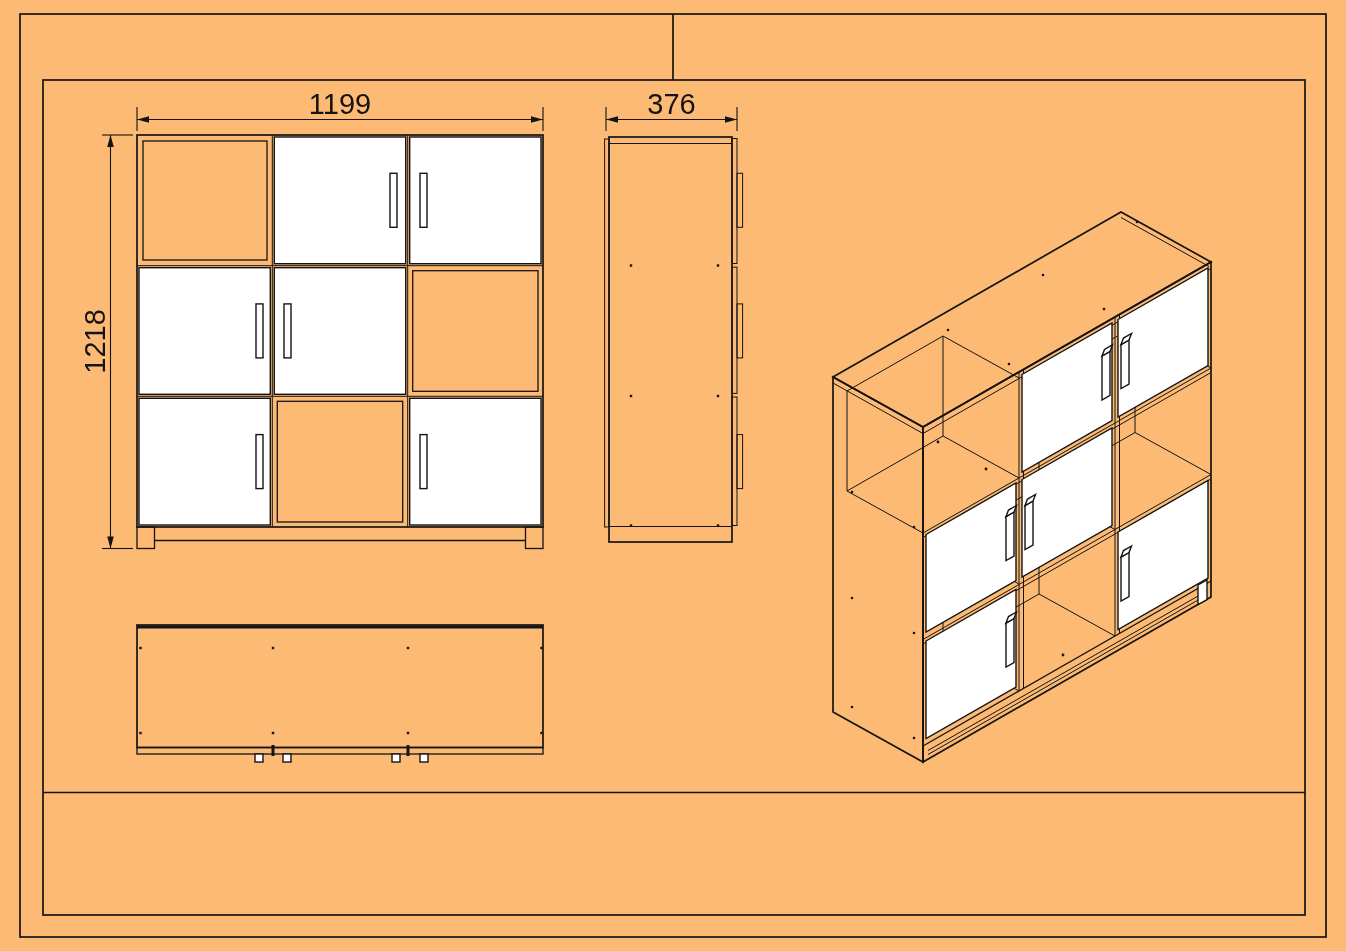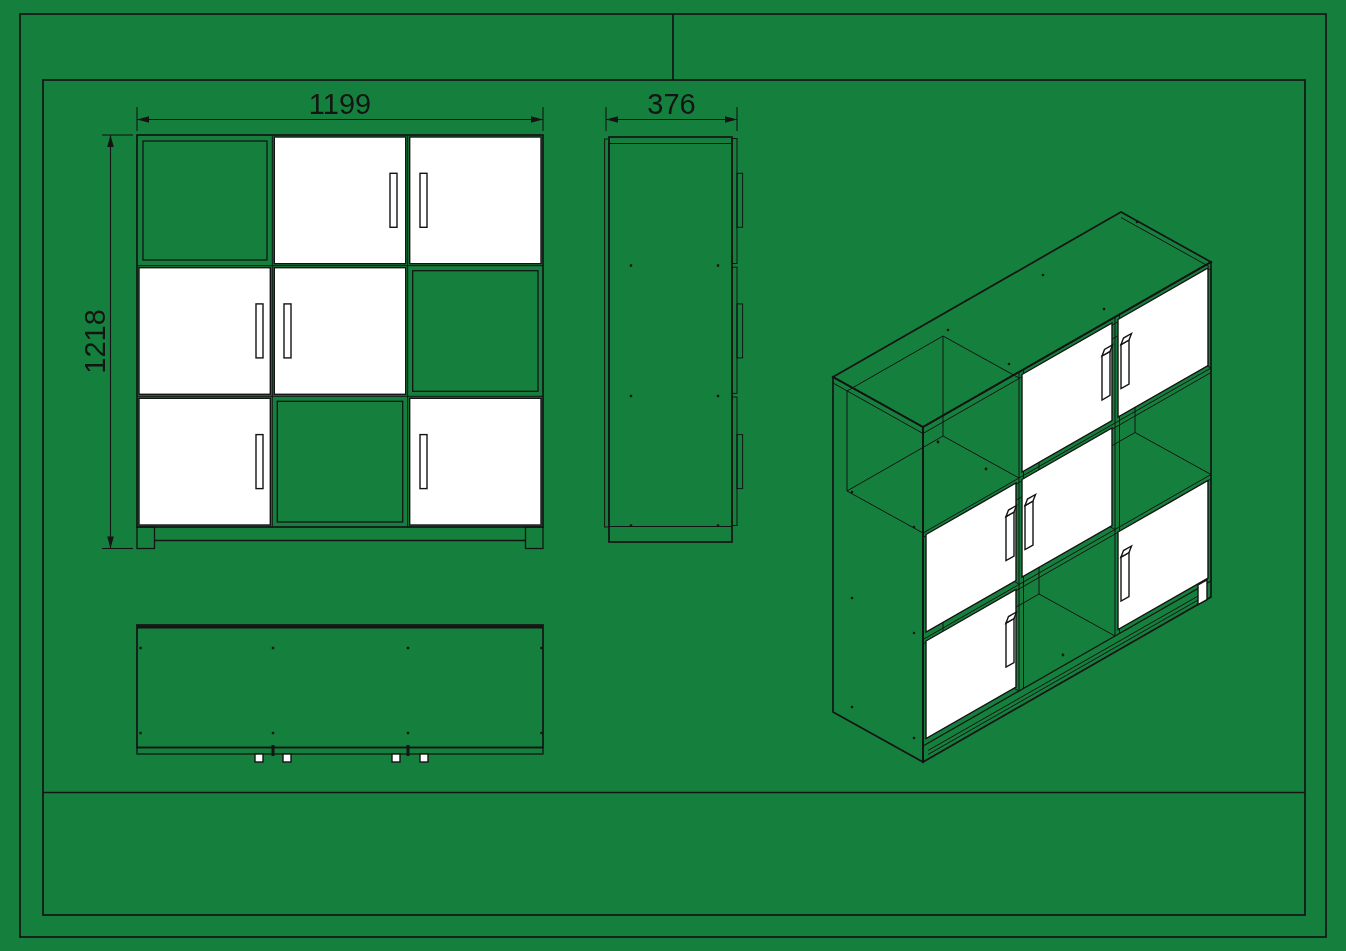--- a/index.html
+++ b/index.html
@@ -1,16 +1,16 @@
 <!DOCTYPE html>
 <html><head>
 <meta charset="utf-8">
 <style>
   html,body{margin:0;padding:0;background:#ffffff;}
-  .canvas{position:relative;width:1346px;height:951px;background:#15803d;overflow:hidden;
+  .canvas{position:relative;width:1346px;height:951px;background:#fdba74;overflow:hidden;
           font-family:"Liberation Sans", sans-serif;}
   svg{position:absolute;left:0;top:0;}
   .ln{stroke:#141414;fill:none;stroke-width:1.3;}
   .ln2{stroke:#141414;fill:none;stroke-width:1.7;}
   .thin{stroke:#141414;fill:none;stroke-width:1;}
   .thick{stroke:#141414;fill:none;stroke-width:3;}
   .wfill{stroke:#141414;fill:#ffffff;stroke-width:1.4;}
   .dim{stroke:#141414;fill:none;stroke-width:1.1;}
   .arr{fill:#141414;stroke:none;}
   .dot{fill:#141414;stroke:none;}

